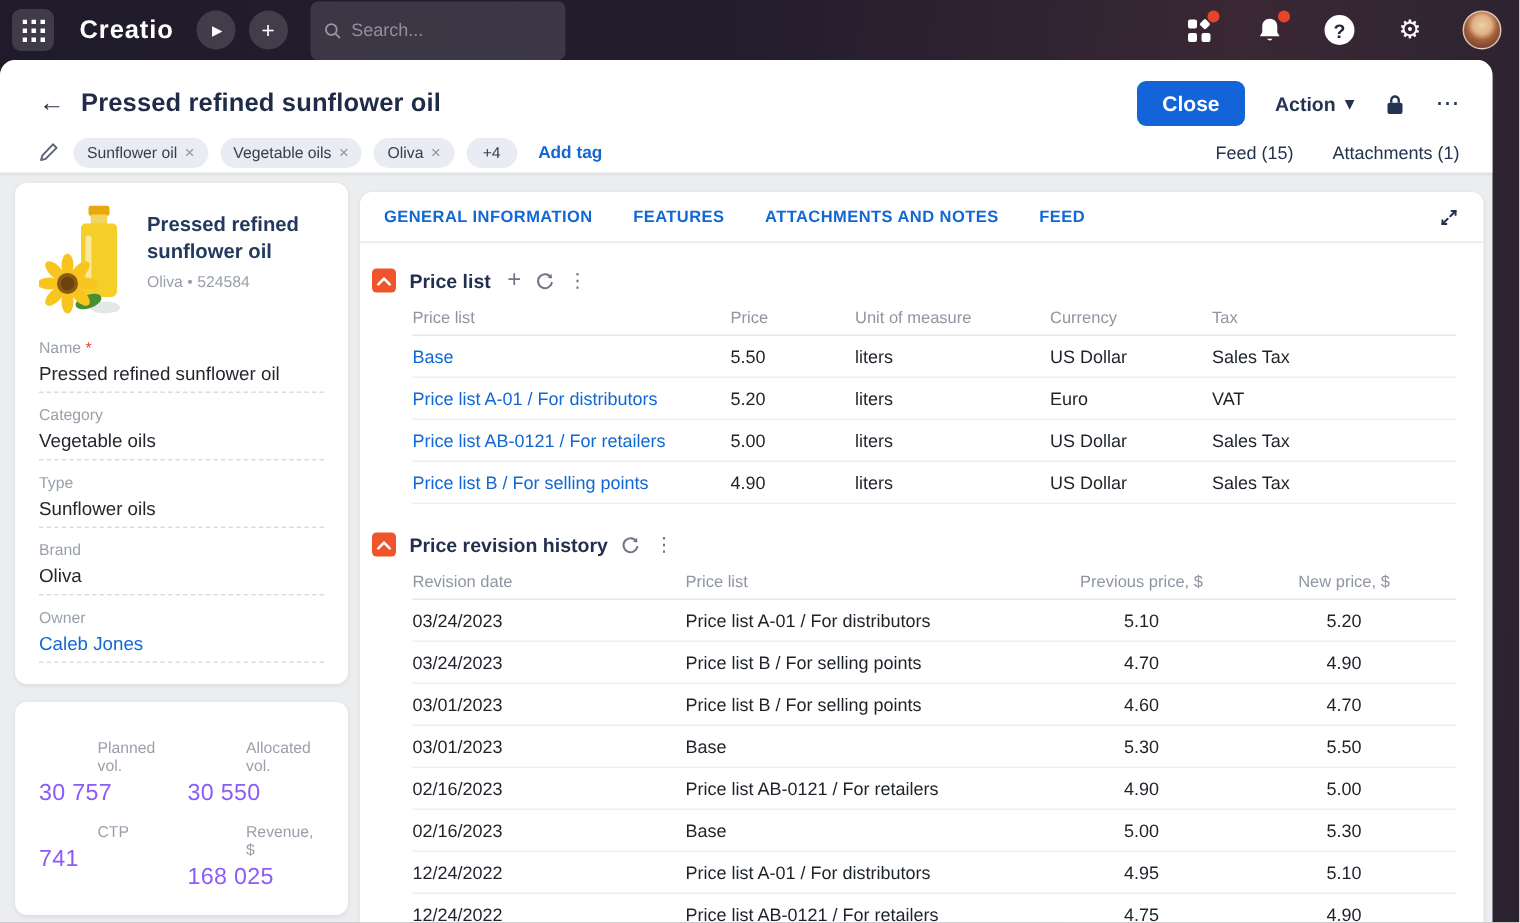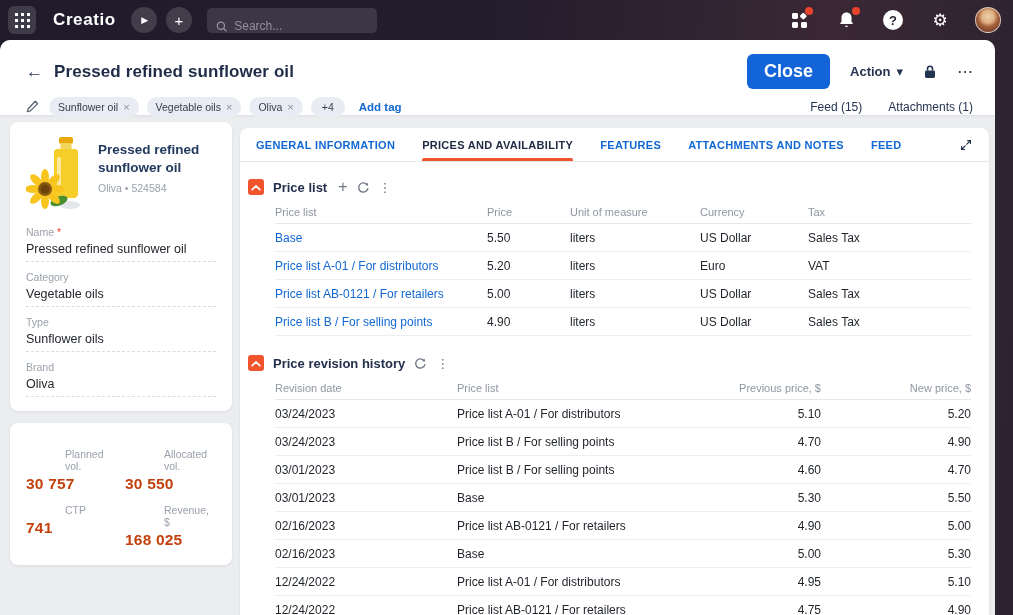--- a/index.html
+++ b/index.html
@@ -11,22 +11,22 @@
 
   
   .topbar { height:40px; display:flex; align-items:center; padding:0 12px 0 8px; gap:9px; }
   .apps-btn { width:28px; height:28px; border-radius:6px; background:rgba(255,255,255,.14);
               display:flex; align-items:center; justify-content:center; cursor:pointer; }
   .logo { color:#fff; font-size:17px; font-weight:600; letter-spacing:.6px; margin:0 6px 0 8px; }
   .circle-btn { width:26px; height:26px; border-radius:50%; background:rgba(255,255,255,.15);
                 color:#fff; display:flex; align-items:center; justify-content:center; cursor:pointer; }
   .circle-btn.play { font-size:9px; padding-left:2px; }
   .circle-btn.plus { font-size:15px; font-weight:400; }
-  .searchbox { width:170px; height:25px; border-radius:5px; background:rgba(255,255,255,.12);
-               display:flex; align-items:flex-end; gap:7px; padding:0 9px; margin-left:6px; }
+  .searchbox { width:170px; height:39px; border-radius:5px; background:rgba(255,255,255,.12);
+               display:flex; align-items:center; gap:7px; padding:0 9px; margin-left:6px; }
   .searchbox input { background:transparent; border:none; outline:none; color:#cfccd6;
                      font-size:12px; width:100%; font-family:inherit; }
   .searchbox input::placeholder { color:#938e9e; }
   .tb-spacer { flex:1; }
   .tb-icon { position:relative; display:flex; align-items:center; justify-content:center;
              width:24px; height:24px; cursor:pointer; margin-left:14px; }
   .badge-dot { position:absolute; top:-1px; right:-2px; width:8px; height:8px;
                border-radius:50%; background:#e8432b; }
   .help-circle { width:20px; height:20px; border-radius:50%; background:#fff; color:#2a2433;
                  font-weight:700; font-size:13px; display:flex; align-items:center; justify-content:center; }
@@ -38,21 +38,21 @@
   
   .shell { position:absolute; top:40px; left:0; width:995px; height:575px;
            background:#ebedef; border-radius:10px 10px 0 0; overflow:hidden; }
   .page-header { background:#fff; height:75px; border-radius:10px 10px 0 0;
                  box-shadow:0 1px 3px rgba(20,30,60,.08); position:relative; z-index:2; }
   .header-top { display:flex; align-items:center; padding:14px 22px 4px 26px; }
   .back-arrow { font-size:17px; color:#24334f; margin-right:11px; cursor:pointer; }
   .page-title { font-size:17px; font-weight:700; color:#1f2c47; letter-spacing:.1px; }
   .header-actions { margin-left:auto; display:flex; align-items:center; gap:20px; }
   .btn-close { background:#1264d8; color:#fff; border:none; border-radius:6px;
-               padding:7px 17px; font-size:18px; font-weight:600; font-family:inherit; cursor:pointer; }
+               padding:7px 17px; font-size:14px; font-weight:600; font-family:inherit; cursor:pointer; }
   .action-dd { color:#24334f; font-size:13px; font-weight:600; display:flex; align-items:center; gap:6px; cursor:pointer; }
   .lock-icn { display:flex; cursor:pointer; }
   .more-dots { color:#24334f; font-size:16px; cursor:pointer; }
   .header-tags { display:flex; align-items:center; padding:4px 22px 0 26px; }
   .tagpen { display:flex; margin-right:10px; }
   .tag-list { display:flex; align-items:flex-end; gap:8px; }
   .chip { background:#e9edf3; border-radius:12px; padding:4px 9px; font-size:10.5px;
           color:#33404f; display:inline-flex; align-items:center; cursor:pointer; white-space:nowrap; }
   .chip-x { color:#8a93a0; margin-left:5px; font-size:11px; }
   .chip-more { padding:4px 11px; }
@@ -76,21 +76,21 @@
   .req { color:#e8432b; }
   .field-value { font-size:12.5px; color:#23272d; }
   .field-value.link { color:#1268d3; cursor:pointer; }
 
   .forecasts-card { padding:13px 16px 16px; }
   .f-head { display:flex; align-items:center; }
   .f-title { font-size:13px; font-weight:700; color:#22304d; }
   .f-collapse { margin-left:auto; display:flex; cursor:pointer; }
   .f-grid { display:grid; grid-template-columns:1fr 1fr; column-gap:8px; row-gap:11px; margin-top:12px; }
   .f-label { font-size:10.5px; color:#9aa1ab; margin-bottom:3px;padding-left:39px; }
-  .f-value { font-size:15.5px; font-weight:700; color:#c2410c; letter-spacing:.2px; }
+  .f-value { font-size:15.5px; font-weight:400; color:#8b5cf6; letter-spacing:.2px; }
 
   .main-panel { flex:1; background:#fff; border-radius:8px 8px 0 0;
                 box-shadow:0 1px 3px rgba(20,30,60,.08); margin-top:6px; margin-right:0;
                 display:flex; flex-direction:column; overflow:hidden; }
   .tabs { height:34px; flex:none; border-bottom:1px solid #e5e7ea; display:flex;
           align-items:stretch; padding:0 16px; gap:27px; }
   .tab { display:flex; align-items:center; font-size:11px; font-weight:600; letter-spacing:.3px;
          color:#1268d3; position:relative; cursor:pointer; white-space:nowrap; }
   .tab.active { color:#222d45; }
   .tab.active::after { content:""; position:absolute; left:0; right:0; bottom:0; height:3px;
@@ -107,21 +107,21 @@
   .sec-act.kebab { font-size:13px; }
   .sec-gap { margin-top:14px; }
 
   .dtable { margin-left:27px; }
   .trow { display:flex; align-items:center; height:28px; border-bottom:1px solid #eceef1; }
   .trow.thead { height:24px; border-bottom:1px solid #e5e7ea; }
   .trow.thead .cell { color:#8f96a1; font-size:11px; }
   .cell { font-size:12px; color:#1e2329; flex:none; overflow:hidden; white-space:nowrap;
           padding-right:8px; }
   .cell.grow { flex:1; }
-  .cell.r { text-align:right; padding-right:0; }
+  .cell.r { text-align:center; padding-right:0; }
   .cell.link { color:#1268d3; cursor:pointer; }
 </style>
 </head>
 <body>
 
 <div class="page">
 
   <div class="topbar">
     <div class="apps-btn">
       <svg width="15" height="15" viewBox="0 0 15 15">
@@ -269,20 +269,24 @@
                 <div class="field-value">Vegetable oils</div>
               </div>
               <div class="field">
                 <div class="field-label">Type</div>
                 <div class="field-value">Sunflower oils</div>
               </div>
               <div class="field">
                 <div class="field-label">Brand</div>
                 <div class="field-value">Oliva</div>
               </div>
+              <div class="field">
+                <div class="field-label">Owner</div>
+                <div class="field-value link">Caleb Jones</div>
+              </div>
             </div>
         </div>
 
         <div class="card forecasts-card">
           <div class="f-grid">
               <div>
                 <div class="f-label">Planned vol.</div>
                 <div class="f-value">30 757</div>
               </div>
               <div>
@@ -298,21 +302,20 @@
                 <div class="f-value">168 025</div>
               </div>
             </div>
         </div>
       </div>
 
       <div class="main-panel">
         <div class="tabs">
           <div style="display:flex;gap:27px;">
               <div class="tab">GENERAL INFORMATION</div>
-              <div class="tab active">PRICES AND AVAILABILITY</div>
               <div class="tab">FEATURES</div>
               <div class="tab">ATTACHMENTS AND NOTES</div>
               <div class="tab">FEED</div>
             </div>
           <span class="expand-btn">
             <svg width="14" height="14" viewBox="0 0 16 16">
               <g stroke="#22304d" stroke-width="1.5" fill="none" stroke-linecap="round">
                 <path d="M10 3h3v3"></path>
                   <path d="M13 3 9 7"></path>
                 <path d="M6 13H3v-3"></path>

